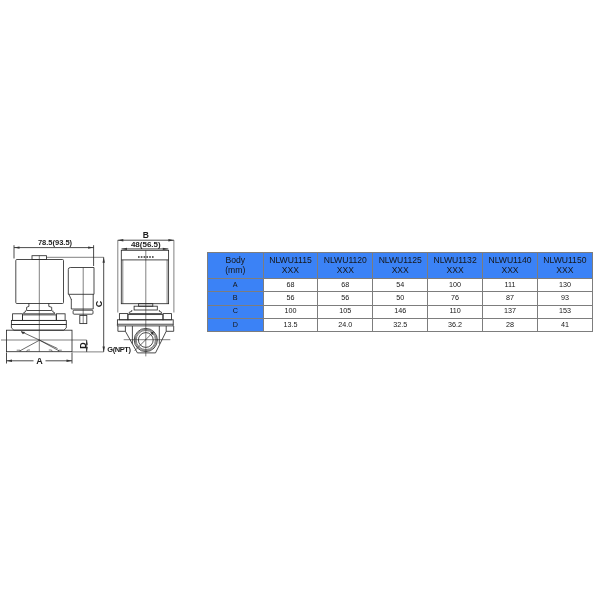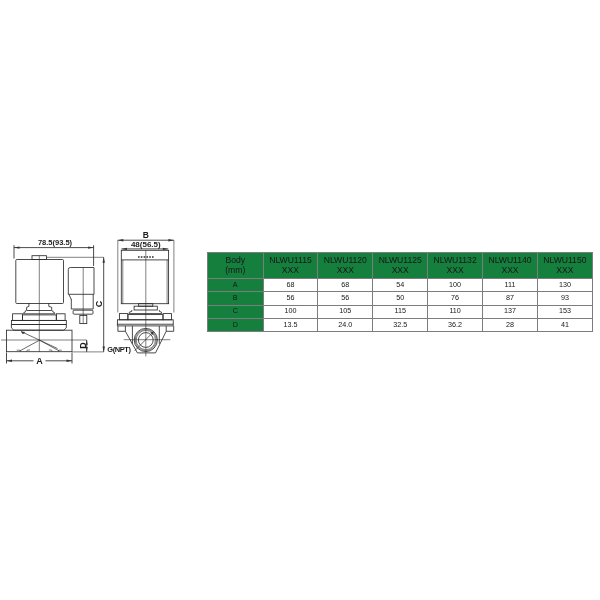--- a/index.html
+++ b/index.html
@@ -1,21 +1,21 @@
 <!DOCTYPE html>
 <html><head>
 <meta charset="utf-8">
 <style>
 html,body{margin:0;padding:0;background:#fff;}
 body{width:600px;height:600px;font-family:"Liberation Sans",sans-serif;}
 #stage{position:relative;width:600px;height:600px;overflow:hidden;}
 #drawing{position:absolute;left:0;top:0;}
 #spec{position:absolute;left:207px;top:252px;border-collapse:collapse;table-layout:fixed;}
 #spec td{border:1px solid #7d7d7d;text-align:center;vertical-align:middle;padding:0;color:#161616;line-height:1.15;}
-#spec .hd{background:#15803d;}
+#spec .hd{background:#3b82f6;}
 #spec .top td{height:25px;font-size:8.6px;line-height:1.05;}
 #spec .dr td{height:12.25px;font-size:7.2px;}
 </style>
 </head>
 <body>
 <div id="stage">
 
 <svg id="drawing" width="600" height="600" viewBox="0 0 600 600">
 <defs></defs>
 <g fill="none" stroke="#2b2b2b" stroke-width="0.85">
@@ -265,21 +265,21 @@
           <td>50</td>
           <td>76</td>
           <td>87</td>
           <td>93</td>
         </tr>
 
 <tr class="dr">
           <td class="hd">C</td>
           <td>100</td>
           <td>105</td>
-          <td>115</td>
+          <td>146</td>
           <td>110</td>
           <td>137</td>
           <td>153</td>
         </tr>
 
 <tr class="dr">
           <td class="hd">D</td>
           <td>13.5</td>
           <td>24.0</td>
           <td>32.5</td>

